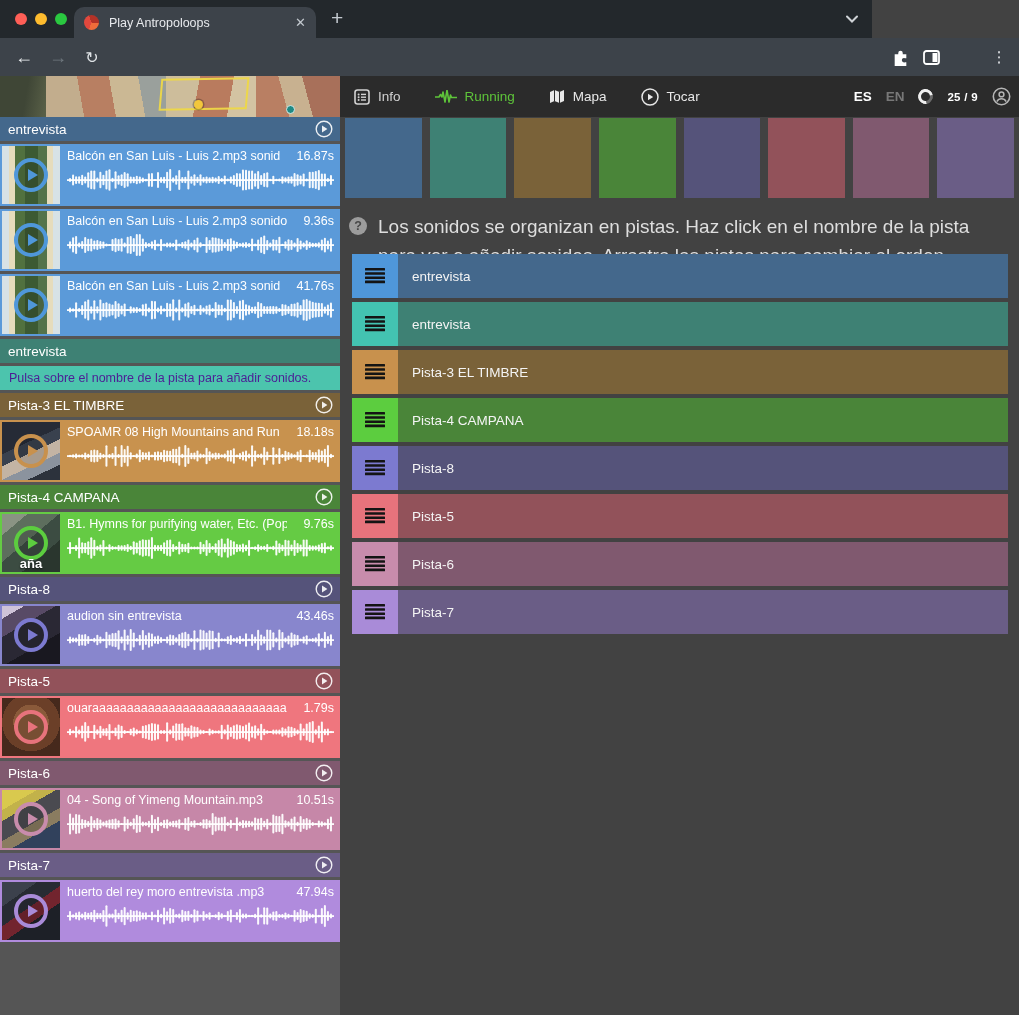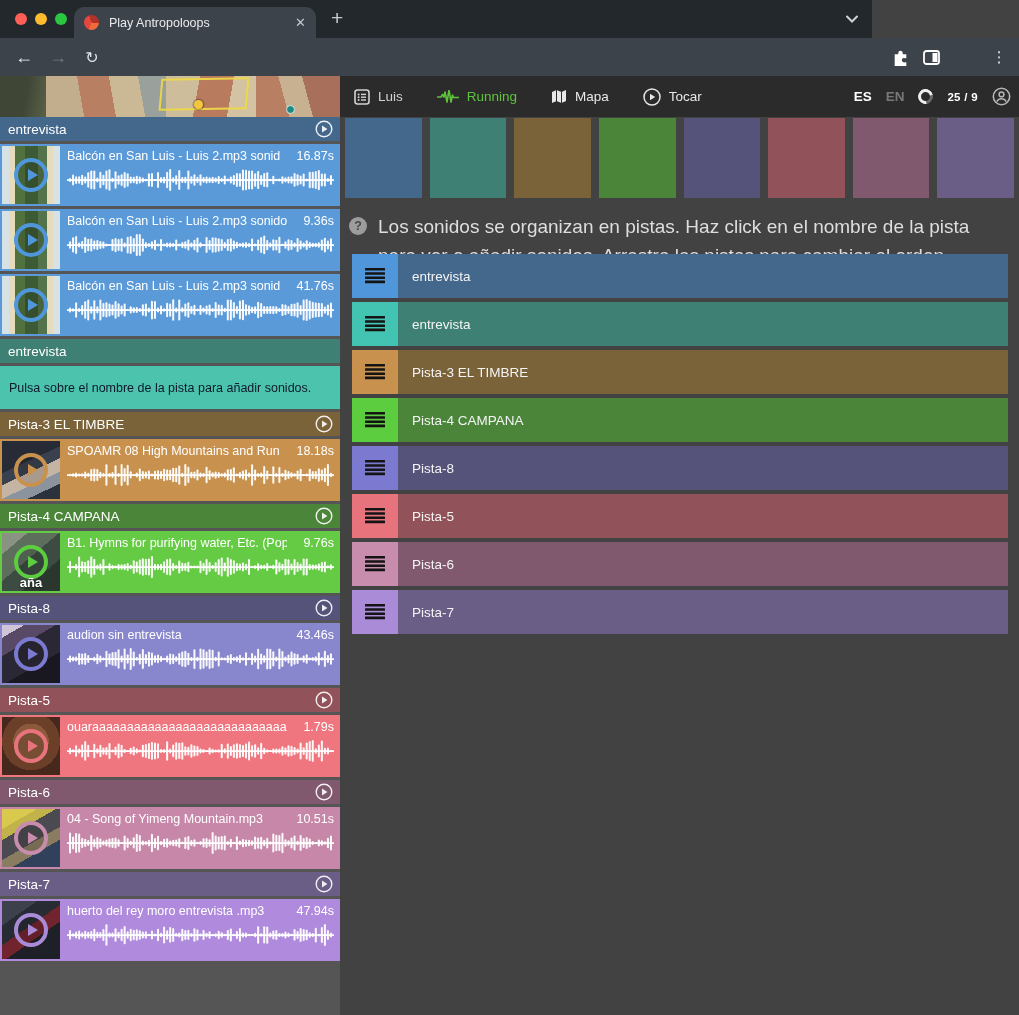--- a/index.html
+++ b/index.html
@@ -52,22 +52,22 @@
   .lang-es { color:#fff; font-size:13.5px; font-weight:600; }
   .lang-en { color:#787878; font-size:13.5px; font-weight:600; }
   .spinner { width:15px; height:15px; border-radius:50%; border:3px solid #efefef; border-right-color:#6a6a6a; transform:rotate(35deg); }
   .counter { color:#fff; font-size:11.5px; font-weight:700; letter-spacing:.3px; }
 
   
   .sidebar { position:absolute; left:0; top:117px; width:340px; height:898px; background:#555; overflow:hidden; }
   .track-header { height:24px; margin-bottom:3px; display:flex; align-items:center; padding:0 8px;
                   color:#fff; font-size:13.5px; font-weight:500; position:relative; }
   .header-play { position:absolute; right:7px; top:3px; }
-  .track-message { height:43px; margin-bottom:3px; display:flex; align-items:center; padding:0 9px;
-                   color:#0f172a; font-size:12.5px; }
+  .track-message { height:24px; margin-bottom:3px; display:flex; align-items:center; padding:0 9px;
+                   color:#4c1d95; font-size:12.5px; }
   .clip { height:62px; margin-bottom:3px; display:flex; position:relative; }
   .thumb { width:58px; height:58px; margin:2px 0 2px 2px; position:relative; flex:0 0 auto; overflow:hidden;text-decoration:underline; }
   .thumb-play { position:absolute; left:50%; top:50%; width:34px; height:34px; margin:-17px 0 0 -17px;
                 border-radius:50%; border:4px solid #fff; background:rgba(15,15,15,.15);
                 display:flex; align-items:center; justify-content:center; }
   .thumb-play i { display:block; width:0; height:0; border-left:10px solid #fff;
                   border-top:6px solid transparent; border-bottom:6px solid transparent; margin-left:3px; }
   .thumb-caption { position:absolute; left:0; right:0; bottom:1px; text-align:center; color:#fff;
                    font-size:13px; font-weight:700; text-shadow:0 1px 2px rgba(0,0,0,.6); }
   .clip-body { flex:1; padding:5px 6px 0 7px; min-width:0; }
@@ -189,21 +189,21 @@
     <span class="navitem">
       <svg width="16" height="16" viewBox="0 0 16 16">
           <rect x="1" y="1" width="14" height="14" rx="2.5" fill="none" stroke="#d2d2d2" stroke-width="1.6"></rect>
           <circle cx="4.6" cy="5.4" r="1" fill="#d2d2d2"></circle>
           <circle cx="4.6" cy="8.2" r="1" fill="#d2d2d2"></circle>
           <circle cx="4.6" cy="11" r="1" fill="#d2d2d2"></circle>
           <line x1="7" y1="5.4" x2="12" y2="5.4" stroke="#d2d2d2" stroke-width="1.4"></line>
           <line x1="7" y1="8.2" x2="12" y2="8.2" stroke="#d2d2d2" stroke-width="1.4"></line>
           <line x1="7" y1="11" x2="12" y2="11" stroke="#d2d2d2" stroke-width="1.4"></line>
         </svg>
-      <span>Luis</span>
+      <span>Info</span>
     </span>
     <span class="navitem active">
       <svg width="22" height="14" viewBox="0 0 22 14">
           <path d="M0 7 h4 l1.5-2.5 1.5 2.5 1-5 2 10 2-12 2 12 1.5-7 1 2.5 H22" fill="none" stroke="#5ec43a" stroke-width="1.6" stroke-linejoin="round"></path>
         </svg>
       <span>Running</span>
     </span>
     <span class="navitem">
       <svg width="16" height="15" viewBox="0 0 16 15">
           <path d="M1 3 L5.5 1 L10.5 3 L15 1 V12 L10.5 14 L5.5 12 L1 14 Z" fill="#e8e8e8"></path>

